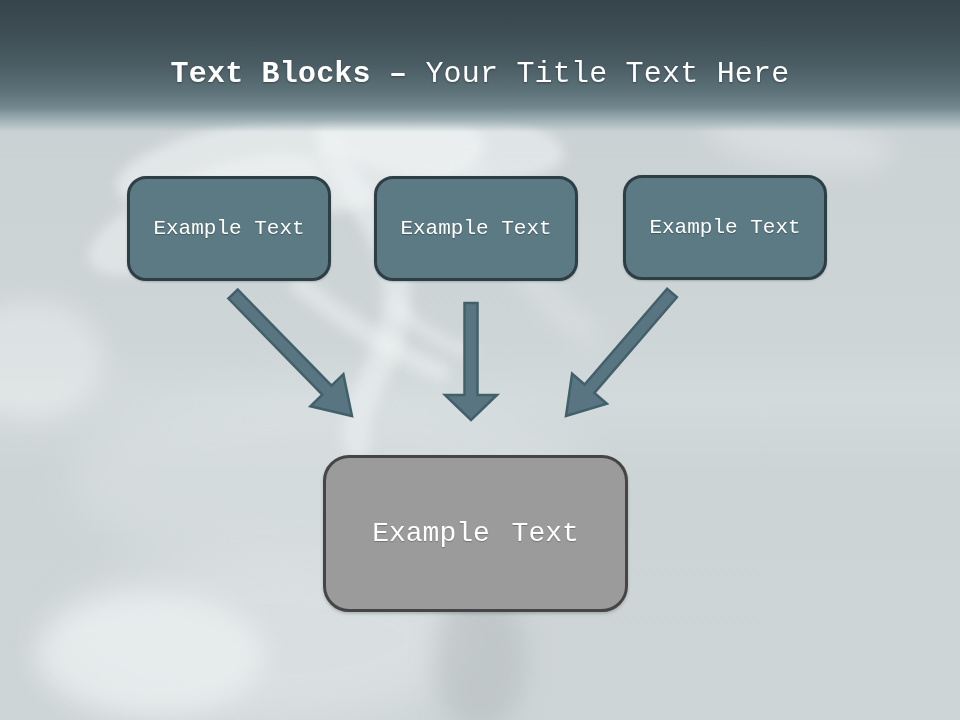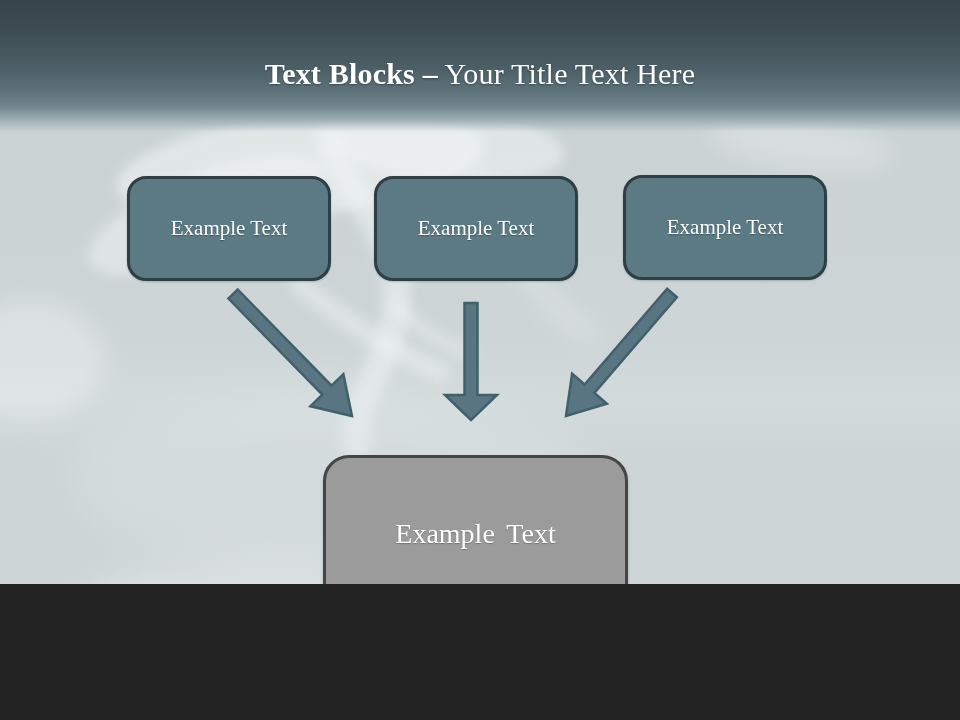--- a/index.html
+++ b/index.html
@@ -1,21 +1,21 @@
 <!DOCTYPE html>
 <html><head>
 <meta charset="utf-8">
 <style>
   * { margin: 0; padding: 0; box-sizing: border-box; }
   html, body { background: #222; }
   .slide {
     position: relative;
-    width: 960px; height: 584px;
+    width: 960px; height: 720px;
     overflow: hidden;
-    font-family: Liberation Serif, serif;
+    font-family: Liberation Mono, monospace;
     background: linear-gradient(180deg,
       #c7ced1 0px, #cbd2d4 130px, #ced5d6 340px,
       #d3dadb 400px, #cdd4d5 470px, #ced5d6 720px);
   }
   .bg-art {
     position: absolute; left: 0; top: 0;
     width: 960px; height: 720px;
     pointer-events: none;
   }
   .title-band {

